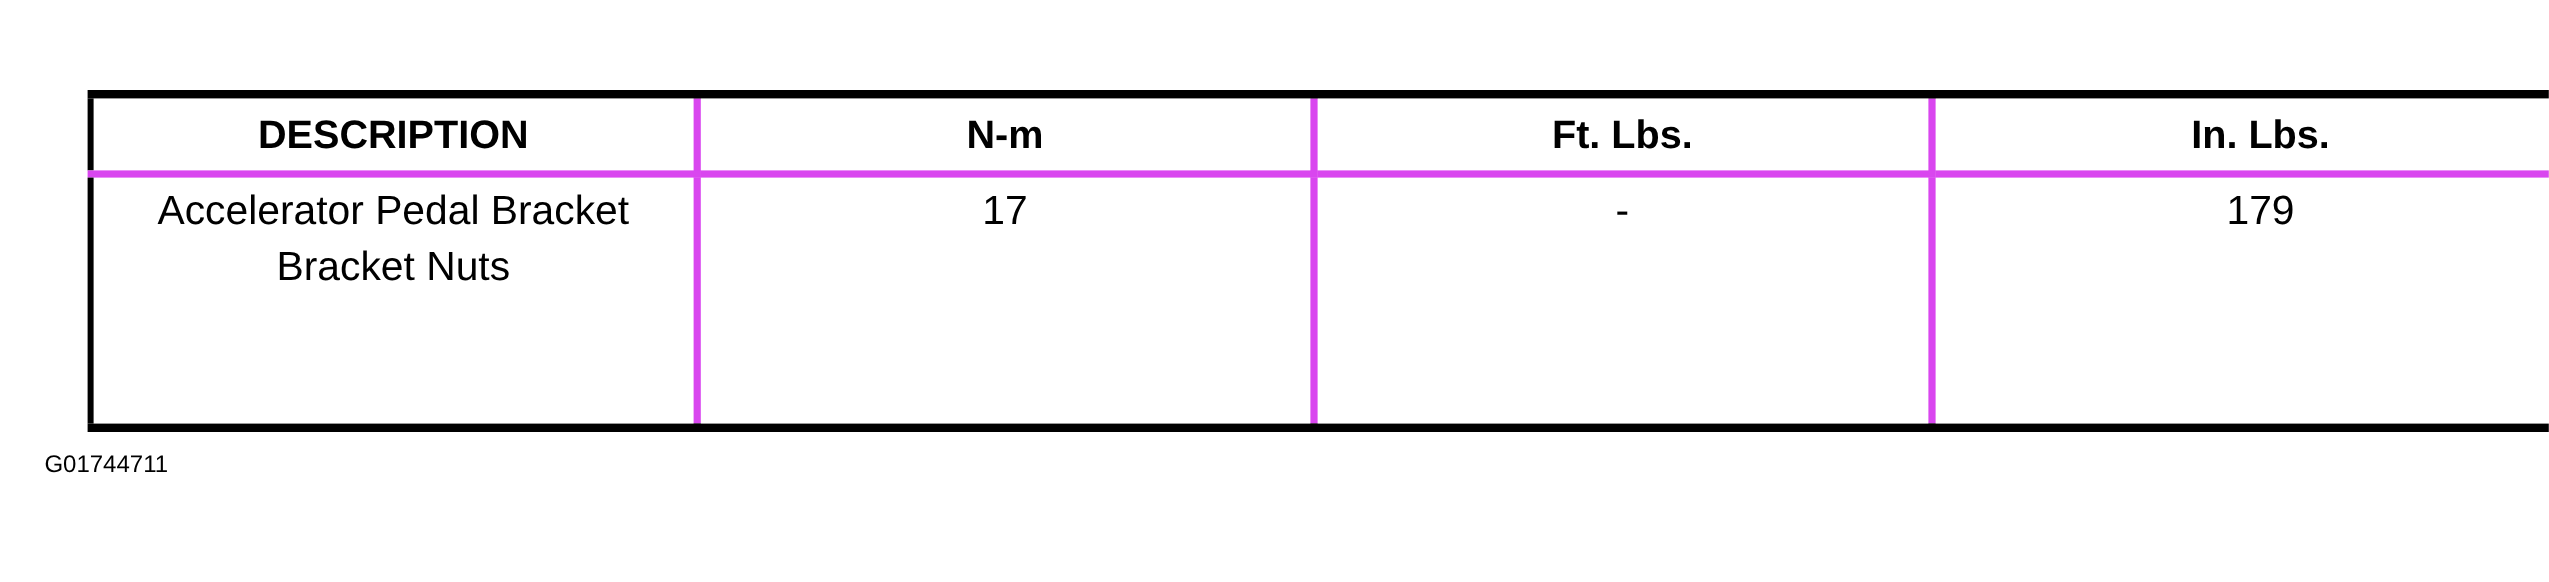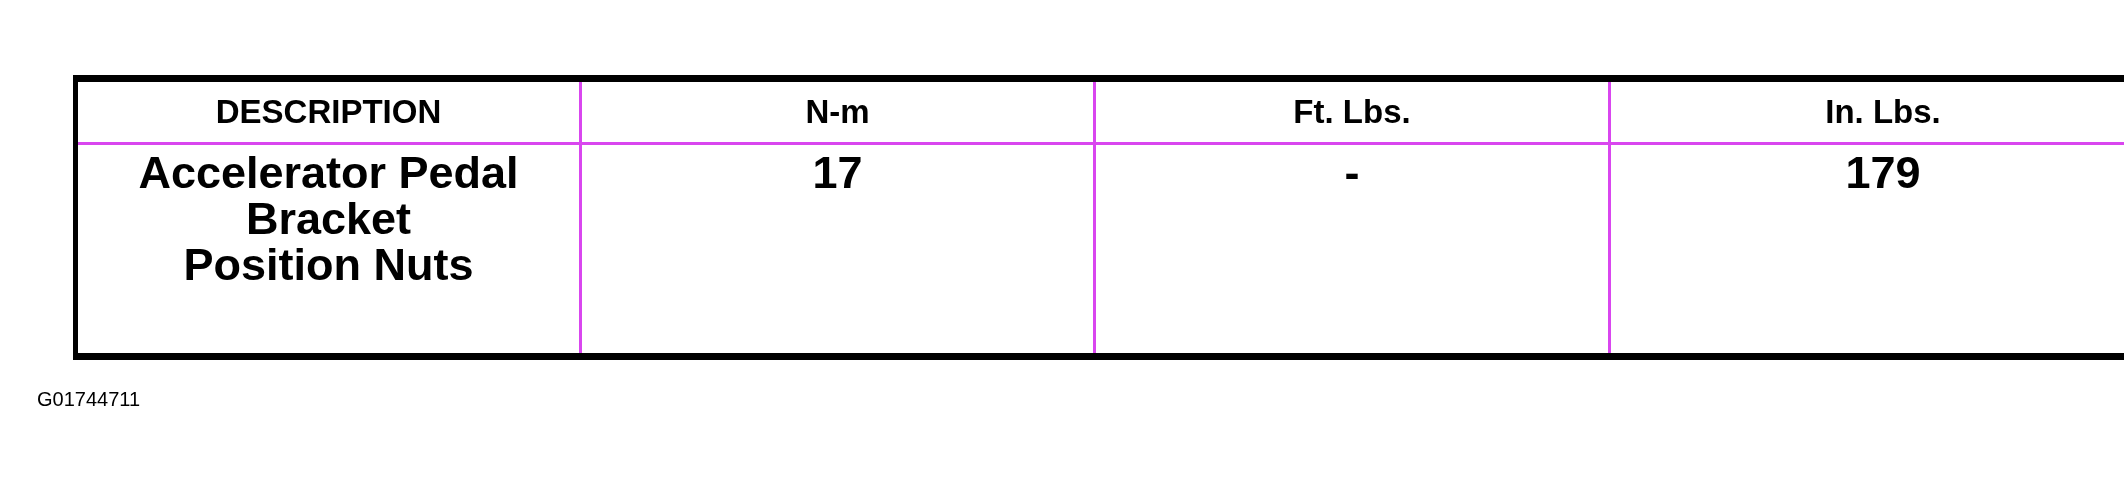--- a/index.html
+++ b/index.html
@@ -24,27 +24,27 @@
     box-sizing: border-box;
     border-top: 7px solid #000;
     border-bottom: 7px solid #000;
     border-left: 5px solid #000;
     border-right: 6px solid #000;
     border-collapse: collapse;
     table-layout: fixed;
     margin-left: 36px;
   }
   .spec-table td, .spec-table th {
-    border: 3px solid #d946ef;
+    border: 6px solid #d946ef;
     padding: 0;
     text-align: center;
     vertical-align: top;
-    font-size: 45px;
+    font-size: 34px;
     line-height: 46px;
-    font-weight: bold;
+    font-weight: normal;
     overflow: hidden;
   }
   .spec-table tr:first-child th { border-top: none; }
   .spec-table tr:last-child td { border-bottom: none; }
   .spec-table th:first-child, .spec-table td:first-child { border-left: none; }
   .spec-table th:last-child, .spec-table td:last-child { border-right: none; }
 
   .spec-table thead th {
     font-weight: bold;
     height: 60px;
@@ -59,21 +59,21 @@
   .col-desc { width: 505px; }
   .col-nm { width: 514px; }
   .col-ft { width: 515px; }
   .col-in { width: auto; }
 
   .desc-line { display: block; }
 
   .caption {
     position: absolute;
     left: 37px;
-    top: 387px;
+    top: 375px;
     font-size: 20px;
     line-height: 24px;
     letter-spacing: 0px;
   }
 </style>
 </head>
 <body>
 
 <table class="spec-table">
   <colgroup>
@@ -87,21 +87,21 @@
       <th>DESCRIPTION</th>
       <th>N-m</th>
       <th>Ft. Lbs.</th>
       <th>In. Lbs.</th>
     </tr>
   </thead>
   <tbody>
     <tr>
       <td>
         <span class="desc-line">Accelerator Pedal Bracket</span>
-        <span class="desc-line">Position Nuts</span>
+        <span class="desc-line">Bracket Nuts</span>
       </td>
       <td>17</td>
       <td>-</td>
       <td>179</td>
     </tr>
   </tbody>
 </table>
 
 <div class="caption">G01744711</div>
 

